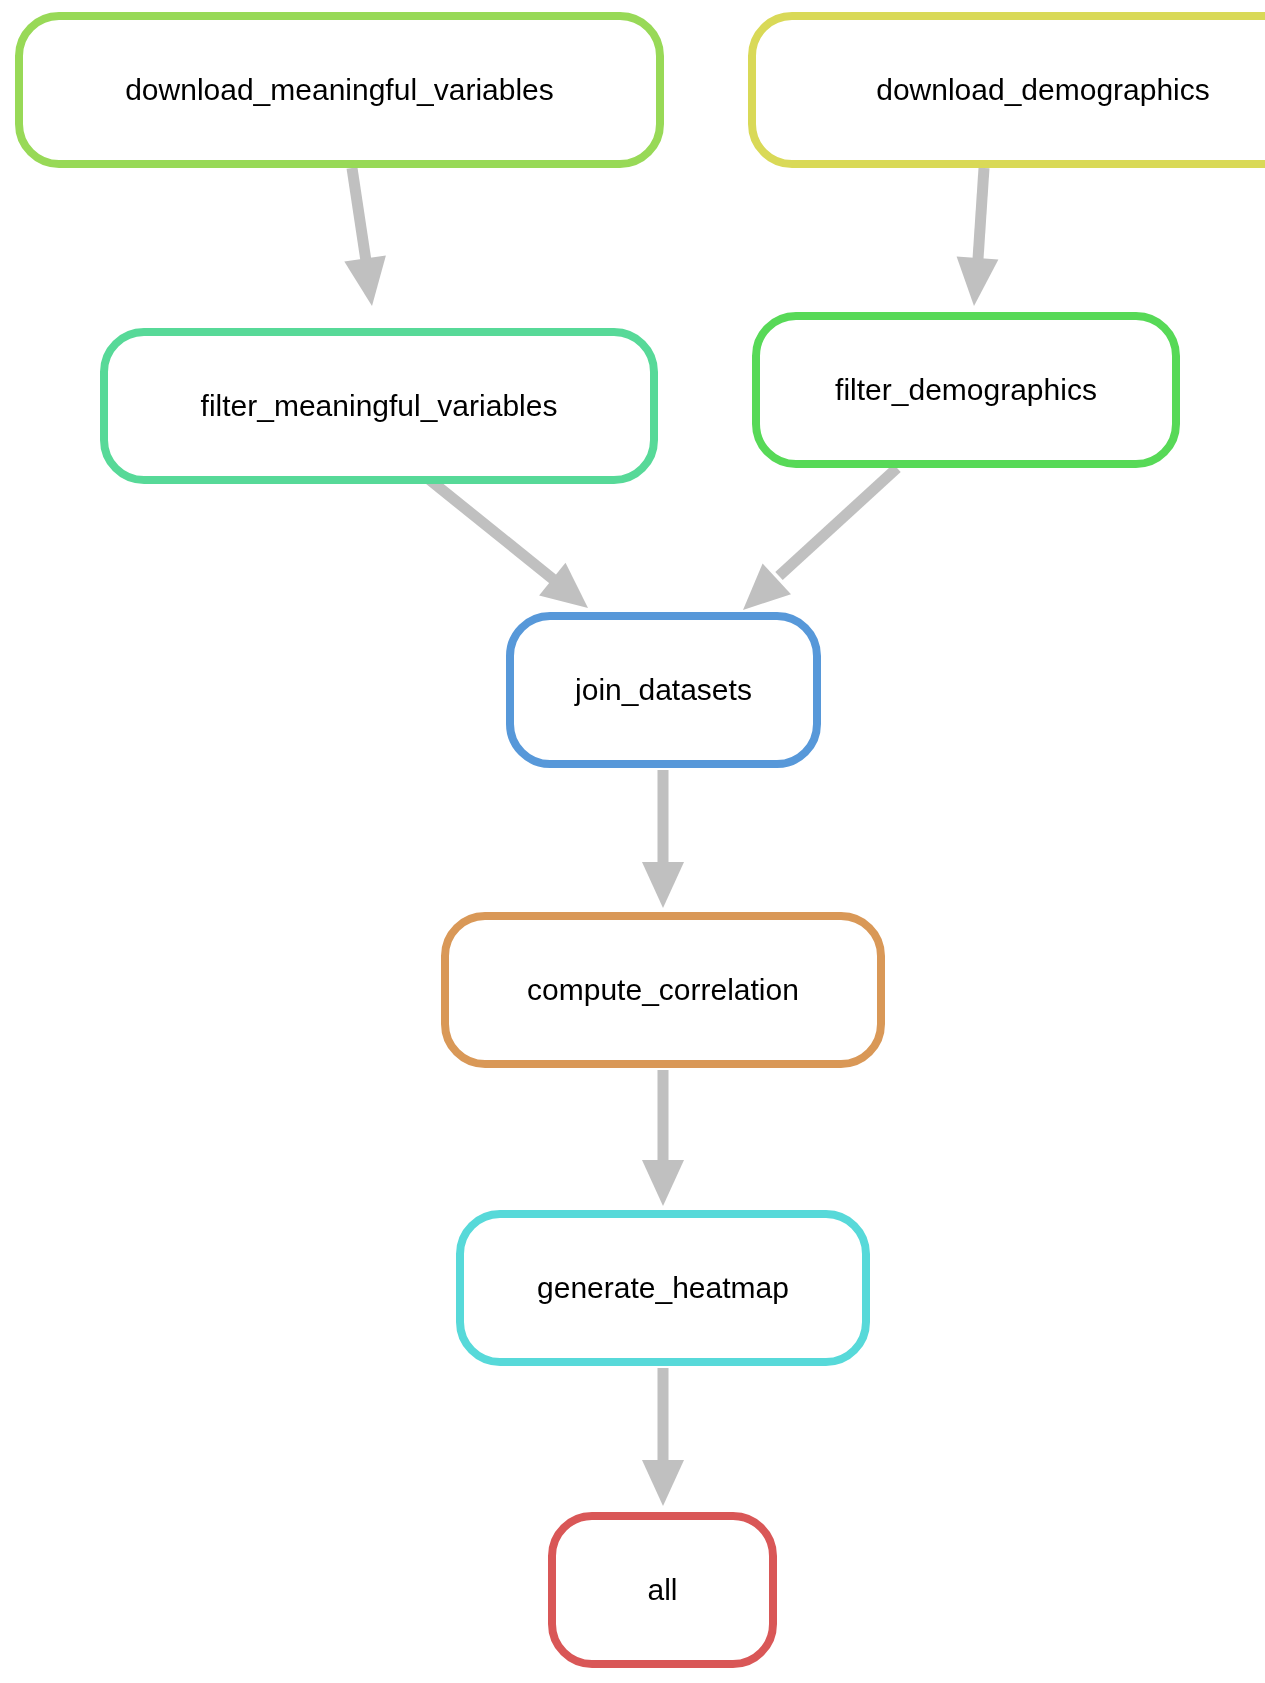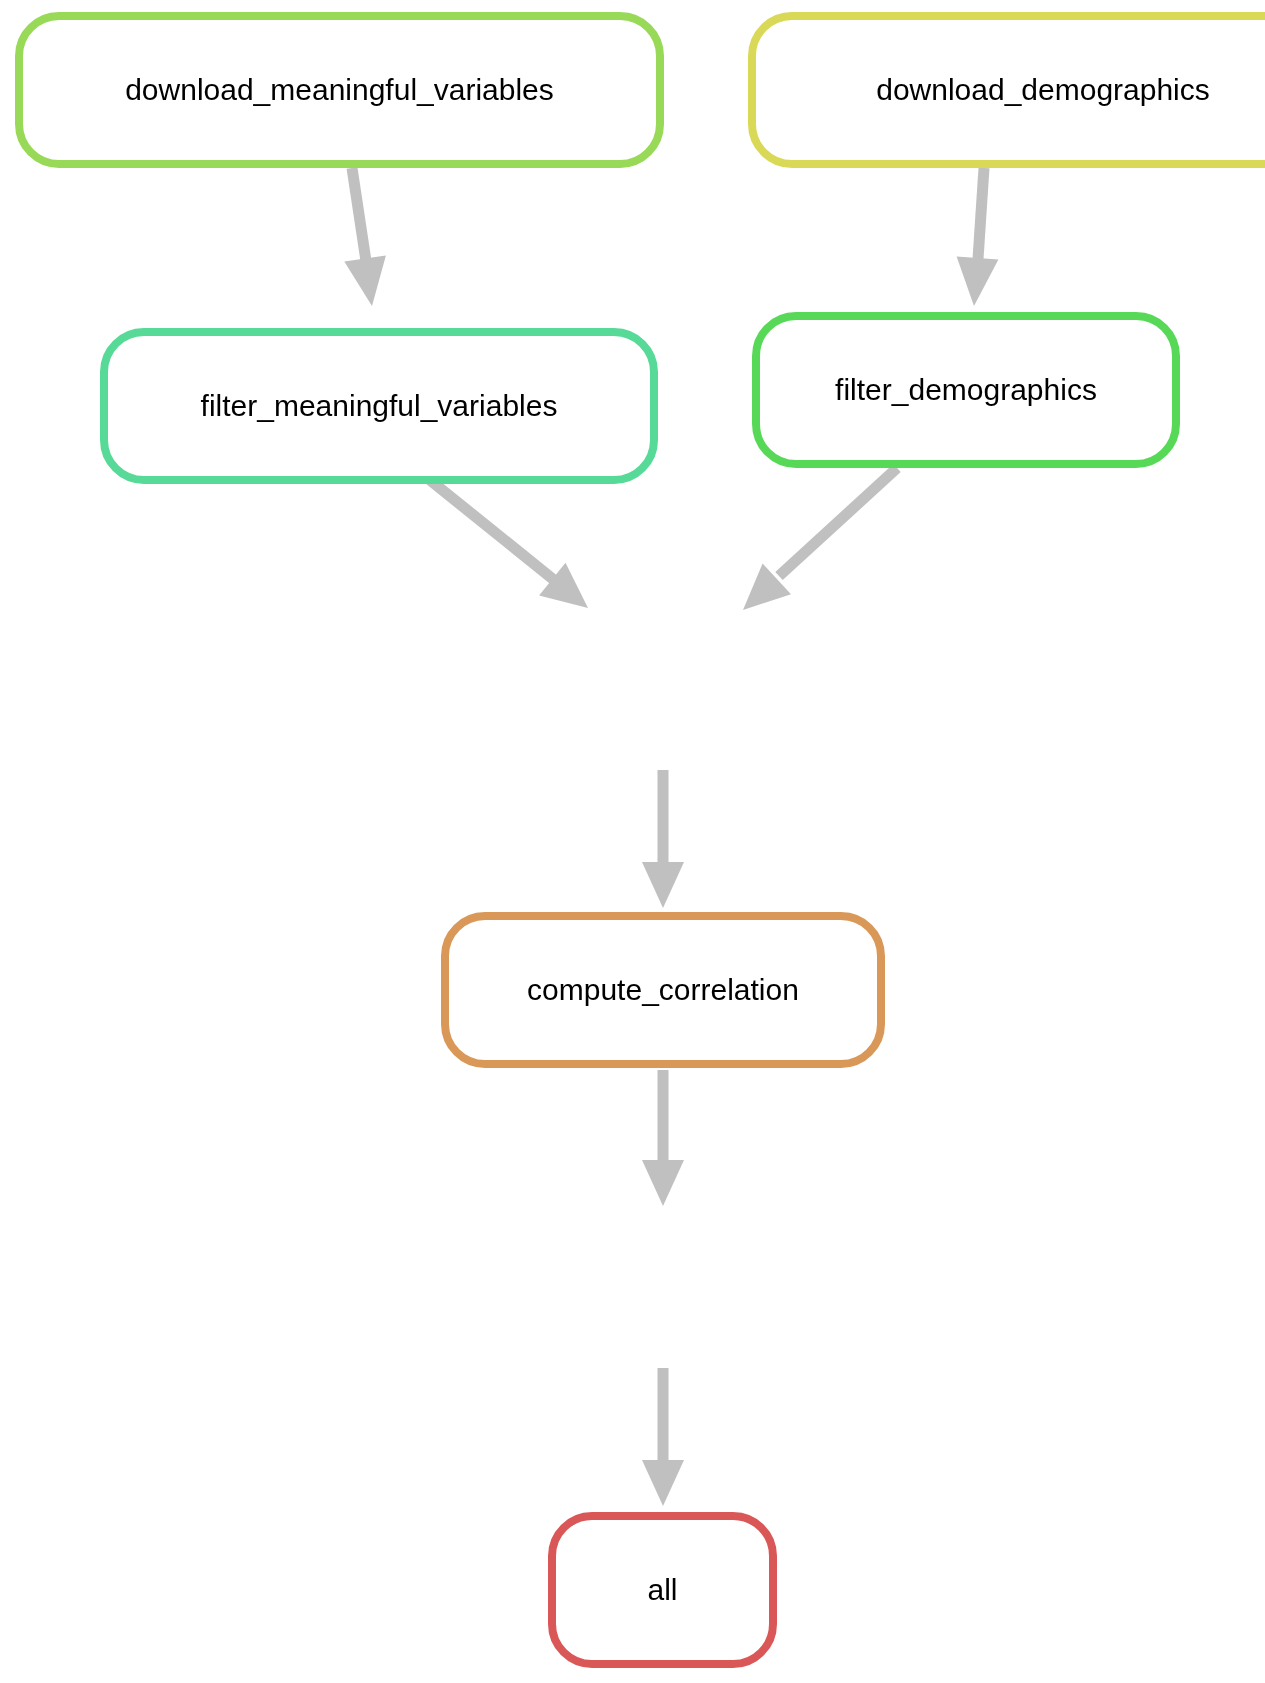--- a/index.html
+++ b/index.html
@@ -94,23 +94,29 @@
   </div>
 
   <div class="node" style="left: 100px; top: 328px; width: 558px; height: 156px; border-color: rgb(87, 217, 152);">
     <span class="label">filter_meaningful_variables</span>
   </div>
 
   <div class="node" style="left: 752px; top: 312px; width: 428px; height: 156px; border-color: rgb(87, 217, 87); align-items: center;">
     <span class="label">filter_demographics</span>
   </div>
 
+  <div class="node" style="left: 506px; top: 612px; width: 315px; height: 156px; border-color: rgb(87, 152, 217);">
+    <span class="label">join_datasets</span>
+  </div>
 
   <div class="node" style="left: 441px; top: 912px; width: 444px; height: 156px; border-color: rgb(217, 152, 87); justify-content: center;">
     <span class="label">compute_correlation</span>
   </div>
 
+  <div class="node" style="left: 456px; top: 1210px; width: 414px; height: 156px; border-color: rgb(87, 217, 217);">
+    <span class="label">generate_heatmap</span>
+  </div>
 
   <div class="node" style="left: 548px; top: 1512px; width: 229px; height: 156px; border-color: rgb(217, 87, 87);">
     <span class="label">all</span>
   </div>
 
 </div>
 
 </body></html>

